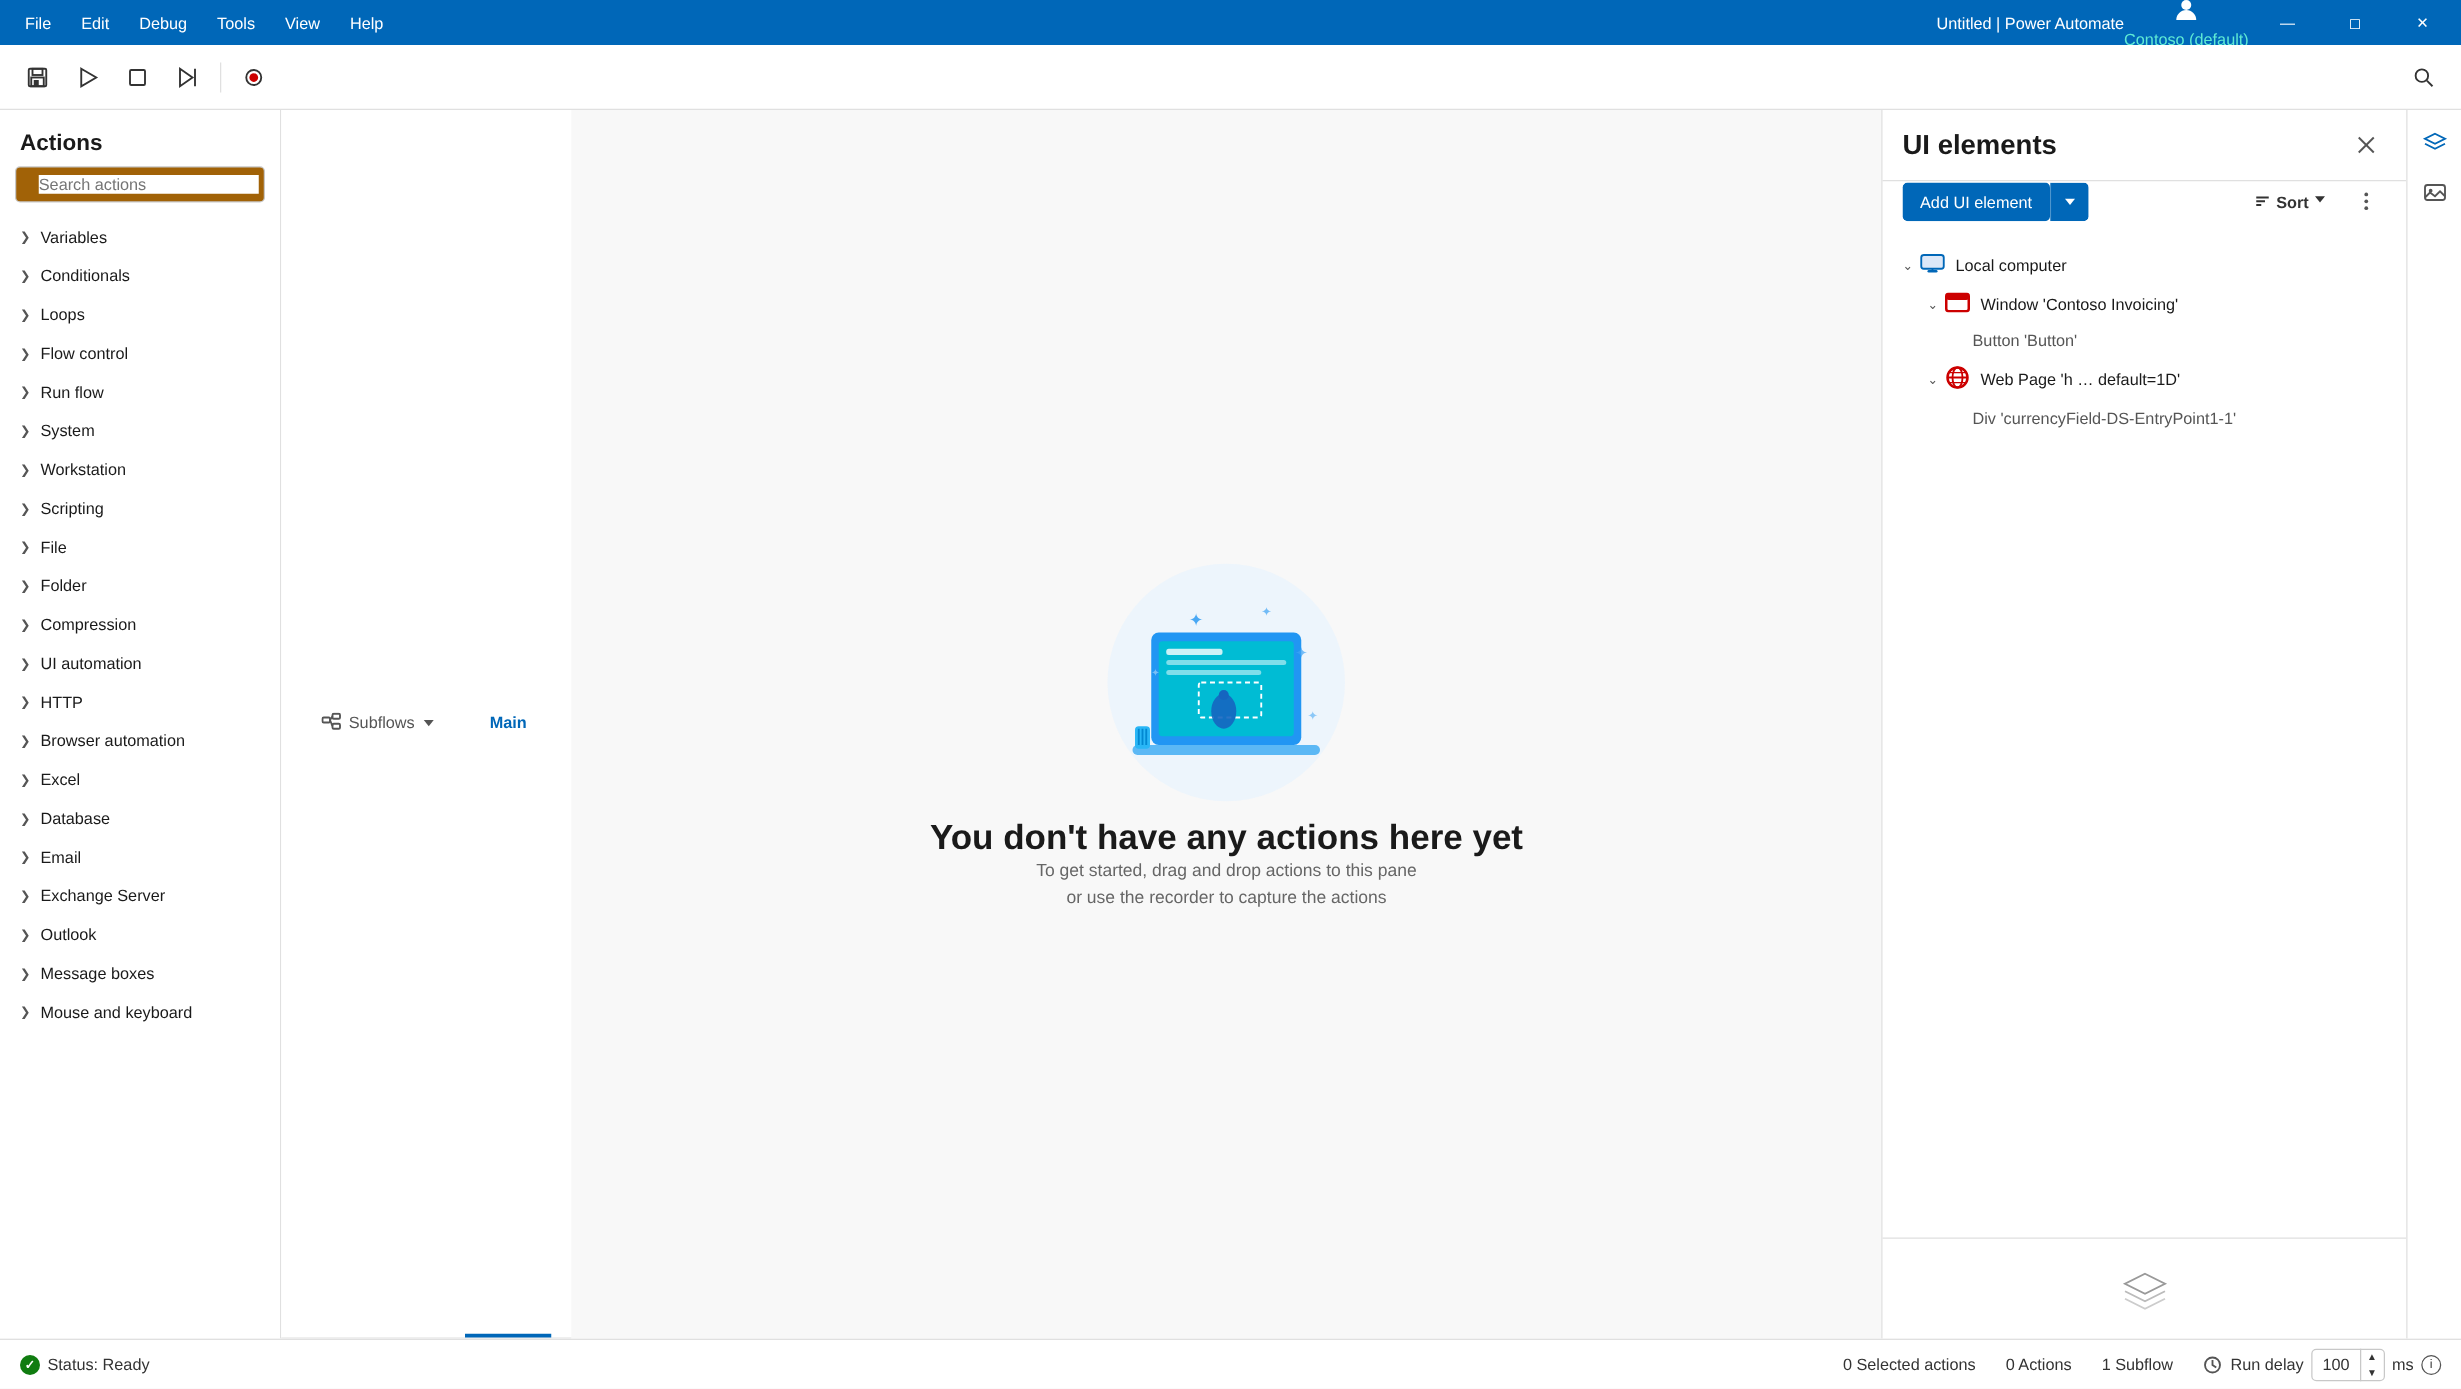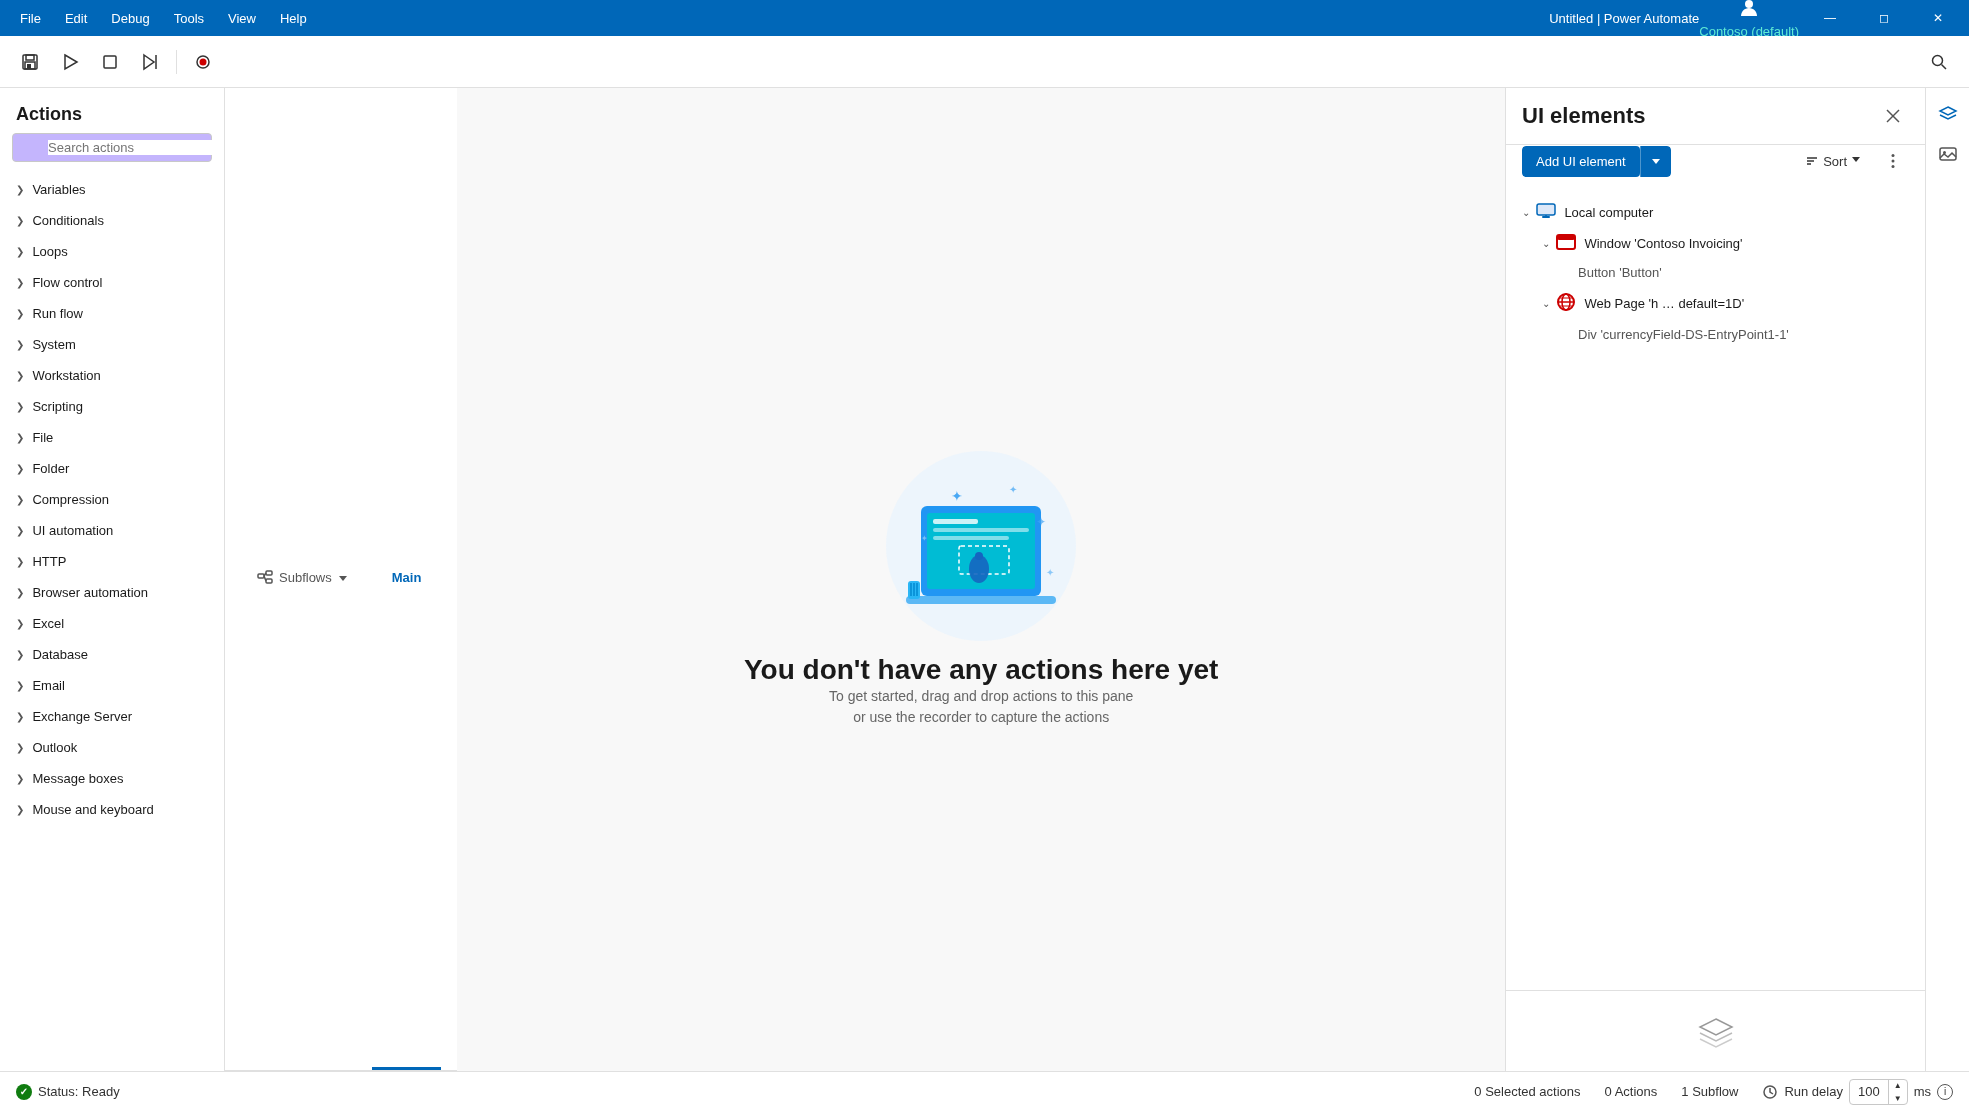--- a/index.html
+++ b/index.html
@@ -56,23 +56,23 @@
 
     
     .actions-panel {
       width: 225px; background: white; border-right: 1px solid #e0e0e0;
       display: flex; flex-direction: column; flex-shrink: 0;
     }
     .actions-panel-header {
       padding: 16px 16px 8px; font-size: 18px; font-weight: 600; color: #1a1a1a;
     }
     .actions-search {
-      margin: 0 12px 8px; padding: 6px 27px;
+      margin: 0 12px 8px; padding: 6px 10px;
       border: 1px solid #c8c8c8; border-radius: 4px;
-      display: flex; align-items: center; gap: 8px; background: #c4b5fd;
+      display: flex; align-items: center; gap: 8px; background: #a16207;
     }
     .actions-search input {
       border: none; outline: none; font-size: 13px; flex: 1; color: #555;
     }
     .actions-list {
       flex: 1; overflow-y: auto; padding: 4px 0;
     }
     .action-item {
       display: flex; align-items: center; padding: 8px 16px;
       cursor: pointer; color: #1a1a1a; font-size: 13px;
@@ -151,20 +151,21 @@
       padding: 8px 14px; cursor: pointer; font-size: 13px; display: flex; align-items: center; gap: 6px;
     }
     .add-ui-btn-dropdown {
       background: #0067b8; color: white; border: none; border-left: 1px solid rgba(255,255,255,0.3);
       border-radius: 0 4px 4px 0; padding: 8px 10px; cursor: pointer;
     }
     .sort-btn {
       margin-left: auto; display: flex; align-items: flex-start; gap: 4px;
       cursor: pointer; color: #333; font-size: 13px; padding: 6px 8px;
       border-radius: 4px;
+      font-weight: bold;
     }
     .more-btn {
       width: 32px; height: 32px; display: flex; align-items: center; justify-content: center;
       cursor: pointer; border-radius: 4px; color: #555;
     }
 
     .ui-tree { flex: 1; overflow-y: auto; padding: 8px 0; }
     .tree-item {
       display: flex; align-items: center; padding: 6px 16px;
       cursor: pointer; font-size: 13px; color: #1a1a1a;

